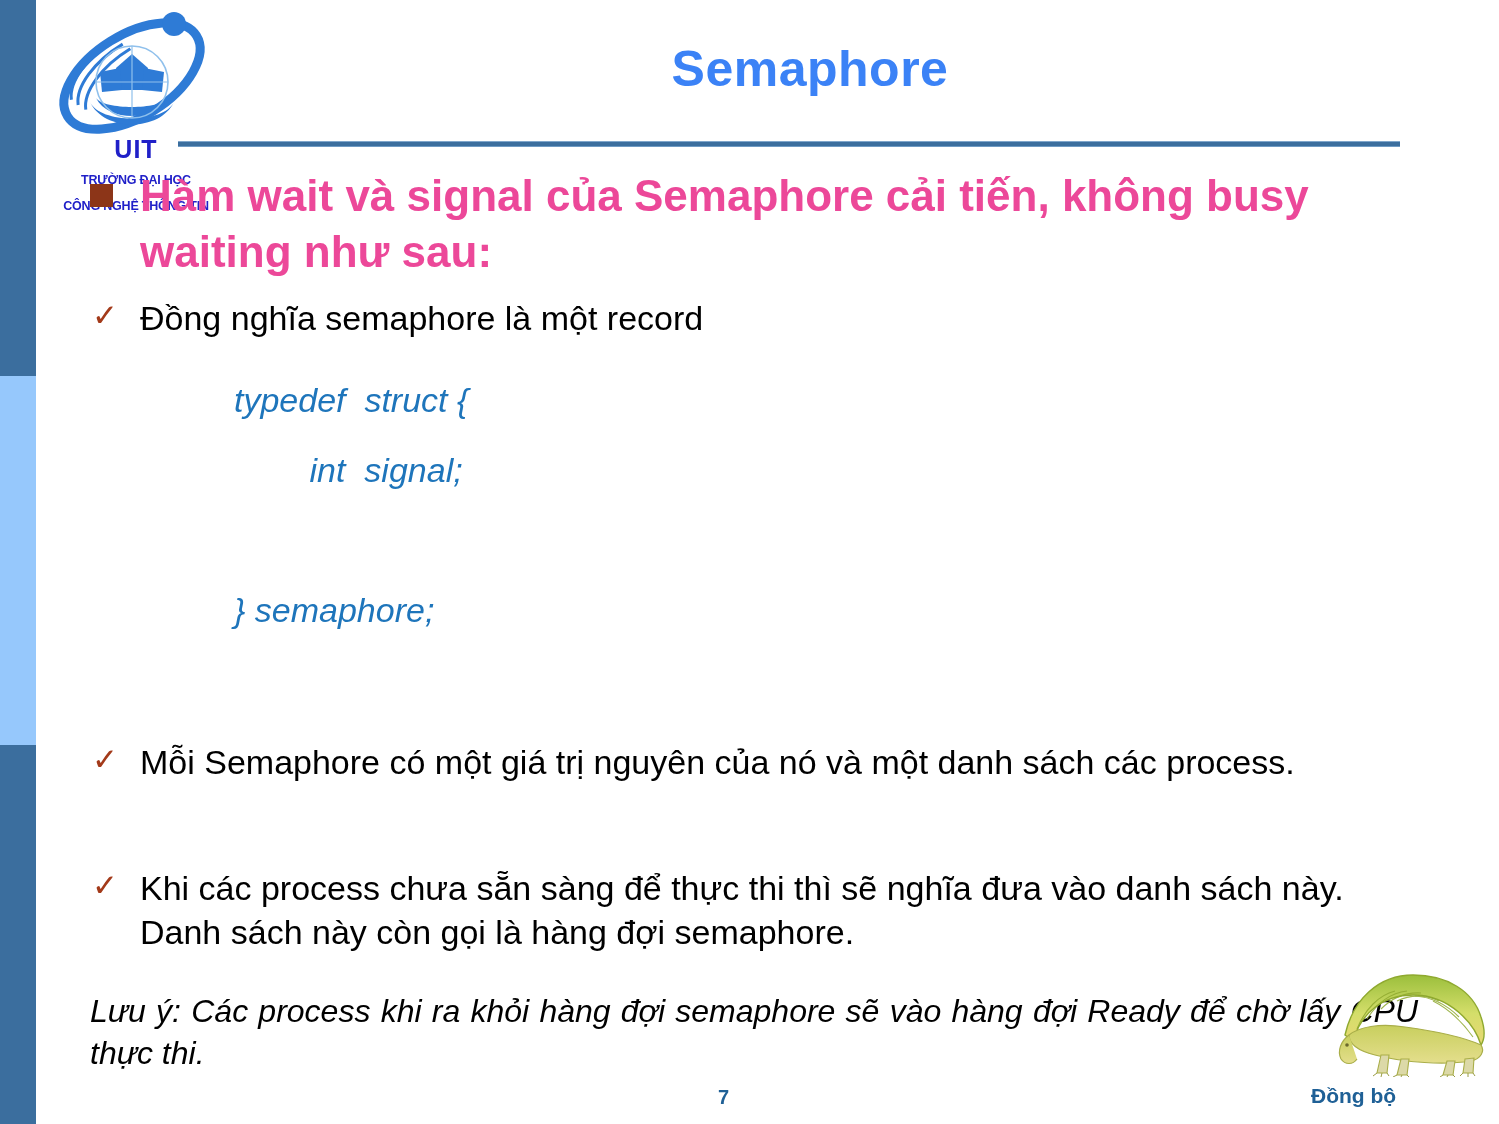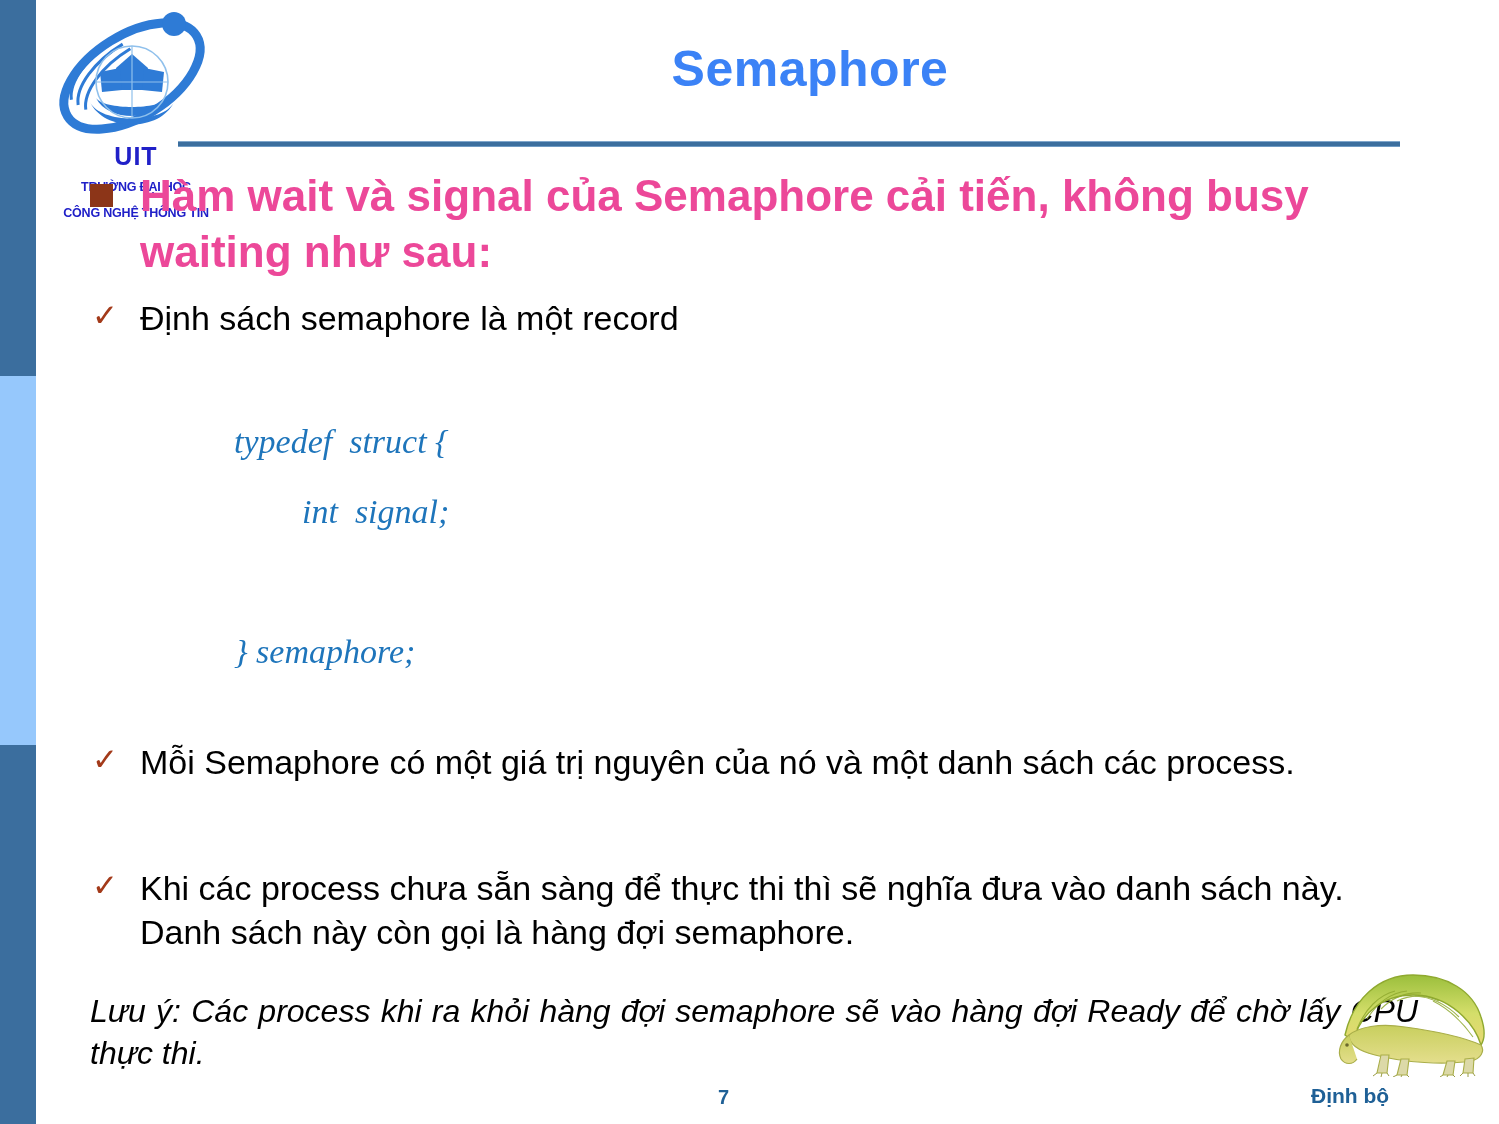--- a/index.html
+++ b/index.html
@@ -57,21 +57,21 @@
   .logo-mark {
     position: absolute;
     left: 6px;
     top: 0;
     width: 160px;
     height: 152px;
   }
   .logo-text {
     position: absolute;
     left: 0;
-    top: 138px;
+    top: 131px;
     width: 180px;
     text-align: center;
     line-height: 1.0;
   }
   .logo-uit {
     font-family: "Liberation Sans", sans-serif;
     font-weight: bold;
     font-size: 25px;
     color: #2020C8;
     letter-spacing: 1px;
@@ -162,27 +162,26 @@
     font-size: 31px;
     line-height: 1;
   }
   .lvl2 .lvl2-text {
     display: block;
     margin-left: 104px;
   }
 
   .code-line {
     position: absolute;
-    font-family: Liberation Serif, serif;
+    font-family: Liberation Sans, sans-serif;
     font-style: italic;
     font-size: 34px;
     color: #1E75BB;
     white-space: pre;
     line-height: 1.2;
-    margin-top: 42px;
   }
 
   .note {
     position: absolute;
     left: 54px;
     width: 1328px;
     font-family: "Liberation Sans", sans-serif;
     font-style: italic;
     font-size: 32px;
     color: #000000;
@@ -269,21 +268,21 @@
 
   <div class="body-area">
 
     <div class="lvl1">
       <span class="sq-bullet"></span>
       <span class="lvl1-text">Hàm wait và signal của Semaphore cải tiến, không busy waiting như sau:</span>
     </div>
 
     <div class="lvl2" style="top:128px;">
       <span class="chk">✓</span>
-      <span class="lvl2-text">Định sách semaphore là một record</span>
+      <span class="lvl2-text">Đồng nghĩa semaphore là một record</span>
     </div>
 
     <div class="code-line" style="left:198px; top:212px;">typedef  struct {</div>
     <div class="code-line" style="left:198px; top:282px;">        int  signal;</div>
     <div class="code-line" style="left:198px; top:422px;text-align:center;">} semaphore;</div>
 
     <div class="lvl2" style="top:572px;">
       <span class="chk">✓</span>
       <span class="lvl2-text">Mỗi Semaphore có một giá trị nguyên của nó và một danh sách các process.</span>
     </div>
@@ -339,15 +338,15 @@
         <path d="M62 110 L58 112 M67 110 L66 112 M72 110 L74 112"></path>
         <path d="M108 110 L105 112 M113 110 L112 112 M118 110 L120 112"></path>
         <path d="M128 108 L125 111 M133 108 L133 112 M138 108 L140 111"></path>
       </g>
 
       <circle cx="12" cy="80" r="1.8" fill="#6B6A2C"></circle>
     </svg>
   </div>
 
   <div class="slide-number">7</div>
-  <div class="footer-label">Định bộ</div>
+  <div class="footer-label">Đồng bộ</div>
 
 </div>
 
 </body></html>

